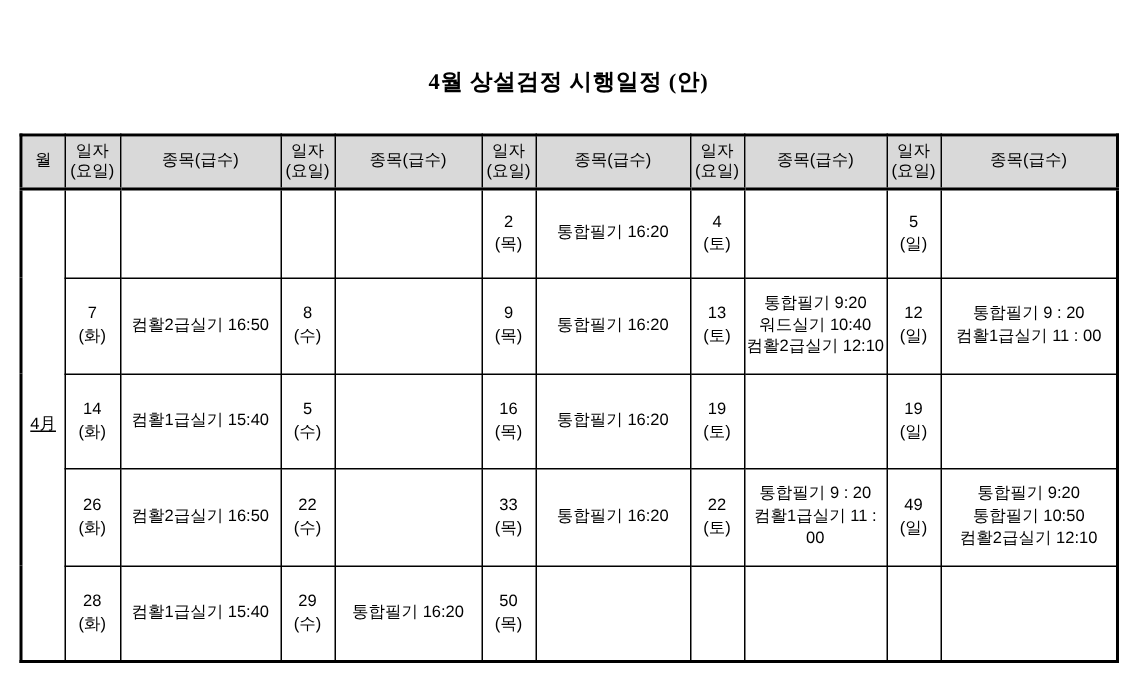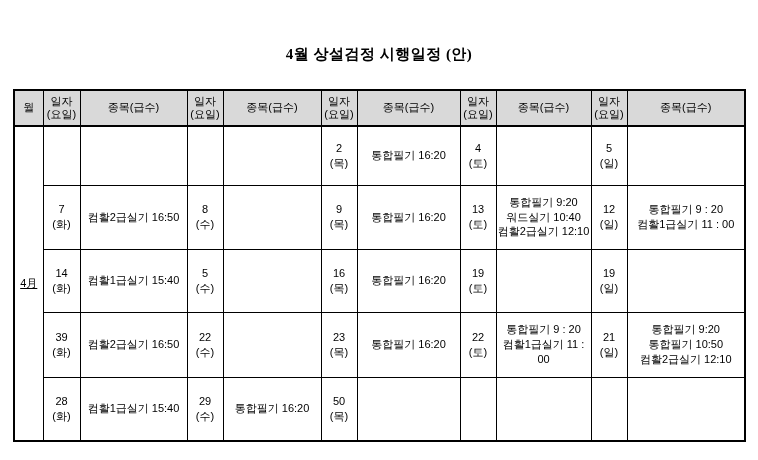--- a/index.html
+++ b/index.html
@@ -157,34 +157,34 @@
 (목)</td>
         <td>통합필기 16:20</td>
         <td>19
 (토)</td>
         <td></td>
         <td>19
 (일)</td>
         <td></td>
       </tr>
       <tr class="r3">
-        <td>39
+        <td>26
 (화)</td>
         <td>컴활2급실기 16:50</td>
         <td>22
 (수)</td>
         <td></td>
-        <td>23
+        <td>33
 (목)</td>
         <td>통합필기 16:20</td>
         <td>22
 (토)</td>
         <td>통합필기 9 : 20
 컴활1급실기  11 : 00</td>
-        <td>21
+        <td>49
 (일)</td>
         <td>통합필기 9:20
 통합필기 10:50
 컴활2급실기 12:10</td>
       </tr>
       <tr class="r4">
         <td>28
 (화)</td>
         <td>컴활1급실기 15:40</td>
         <td>29

